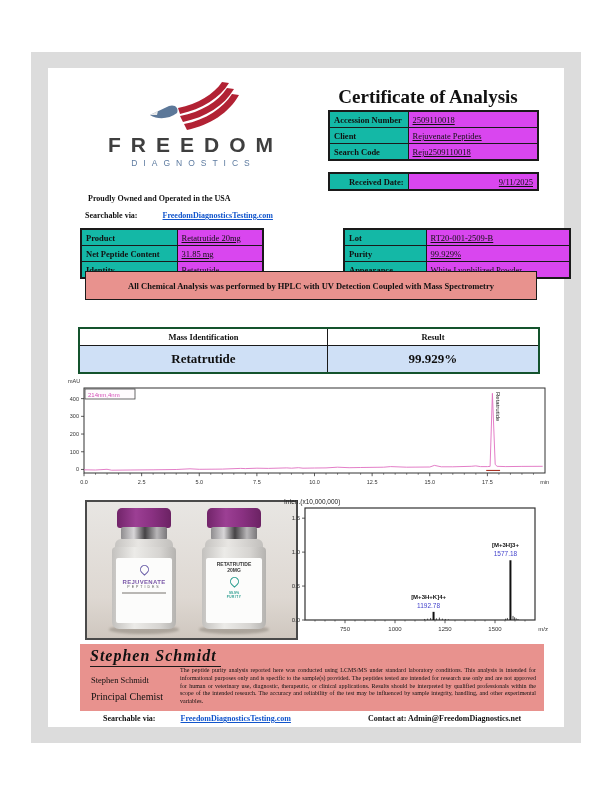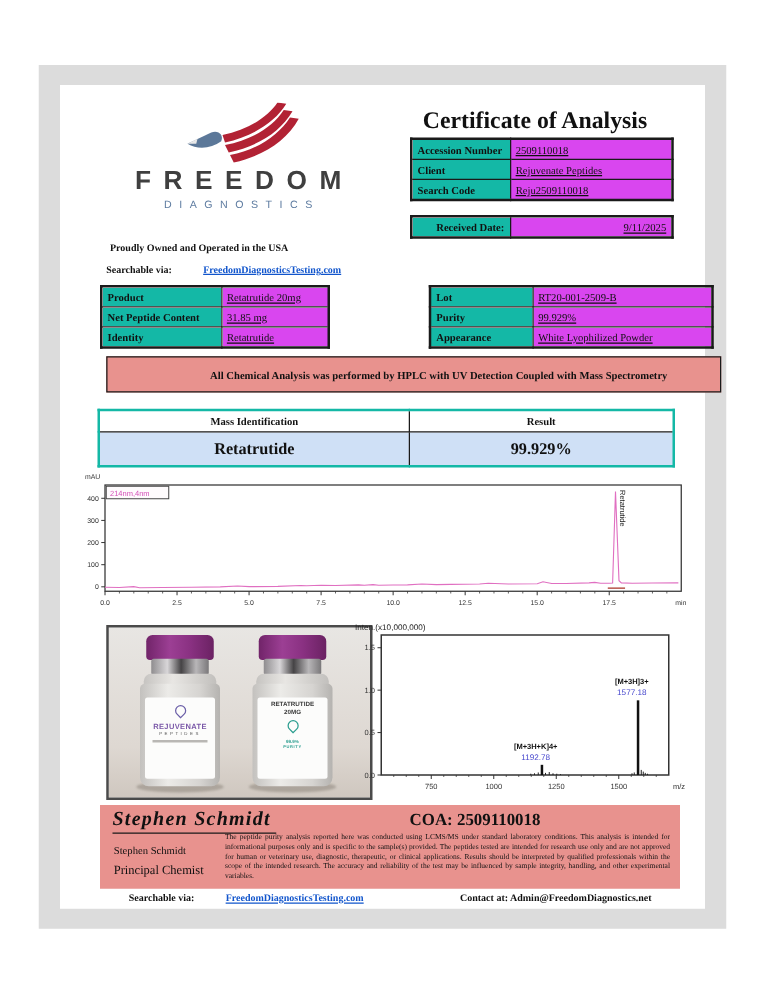--- a/index.html
+++ b/index.html
@@ -26,26 +26,26 @@
   table.info td{border:1px solid #1a1a1a;font-size:8.5px;padding:1px 4px;height:13px;
                 overflow:hidden;white-space:nowrap;}
   table.info{border:2px solid #1a1a1a;}
   td.lbl{background:#14b8a6;font-weight:bold;}
   td.val{background:#d946ef;text-decoration:underline;}
   #acc-table{left:280px;top:42px;width:211px;}
   #dates-table{left:280px;top:104px;width:211px;text-align:right;}
   #product-table{left:32px;top:160px;width:184px;}
   #lot-table{left:275px;top:160px;width:228px;margin-left:20px;}
 
-  .banner{position:absolute;left:37px;top:217px;width:450px;height:27px;background:#e8928e;
+  .banner{position:absolute;left:37px;top:203px;width:450px;height:27px;background:#e8928e;
           border:1.5px solid #1a1a1a;display:flex;align-items:center;justify-content:center;
-          font-size:8.5px;font-weight:bold;text-align:center;padding-left:40px;}
+          font-size:8.5px;font-weight:bold;text-align:center;}
 
   table.massid{border-collapse:collapse;position:absolute;left:30px;top:259px;width:462px;
-               border:2px solid #14b8a6;table-layout:fixed;}
+               border:2px solid #14532d;table-layout:fixed;}
   table.massid td{border:1.5px solid #1a1a1a;text-align:center;}
   .massid .hdr{font-size:8.5px;font-weight:bold;background:#ffffff;height:14px;}
   .massid .dat{font-size:13px;font-weight:bold;background:#cfe0f6;height:24px;}
 
   .chrom-wrap{position:absolute;left:10px;top:306px;width:495px;height:120px;}
   .spec-wrap{position:absolute;left:232px;top:428px;width:272px;height:144px;}
 
   
   .photo{position:absolute;left:37px;top:432px;width:209px;height:136px;border:2px solid #4a4a4a;
          background:linear-gradient(180deg,#e8e6e3 0%,#ded8d2 70%,#cfc7bf 100%);overflow:hidden;}
@@ -370,21 +370,20 @@
             <line x1="230.43600000000004" y1="124" x2="230.43600000000004" y2="64.26666666666667" stroke="#111" stroke-width="2"></line>
             <text x="225.43600000000004" y="51.266666666666666" font-size="6" font-weight="bold" font-family="Liberation Sans, sans-serif" fill="#111" text-anchor="middle">[M+3H]3+</text>
             <text x="225.43600000000004" y="60.266666666666666" font-size="6.5" font-family="Liberation Sans, sans-serif" fill="#4444cc" text-anchor="middle">1577.18</text>
           </svg>
       </div>
 
       <div class="footer-box">
         <div class="signature">Stephen Schmidt</div>
         <div class="signer-name">Stephen Schmidt</div>
         <div class="signer-title">Principal Chemist</div>
-        <div class="coa">COA: 2509110018</div>
         <div class="disclaimer">The peptide purity analysis reported here was conducted using LCMS/MS under standard laboratory conditions. This analysis is intended for informational purposes only and is specific to the sample(s) provided. The peptides tested are intended for research use only and are not approved for human or veterinary use, diagnostic, therapeutic, or clinical applications. Results should be interpreted by qualified professionals within the scope of the intended research. The accuracy and reliability of the test may be influenced by sample integrity, handling, and other experimental variables.</div>
       </div>
 
       <div class="bottom-search">
         <span>Searchable via:</span>
         <a class="link" href="#">FreedomDiagnosticsTesting.com</a>
       </div>
       <div class="bottom-contact">Contact at: Admin@FreedomDiagnostics.net</div>
 
     </div>

